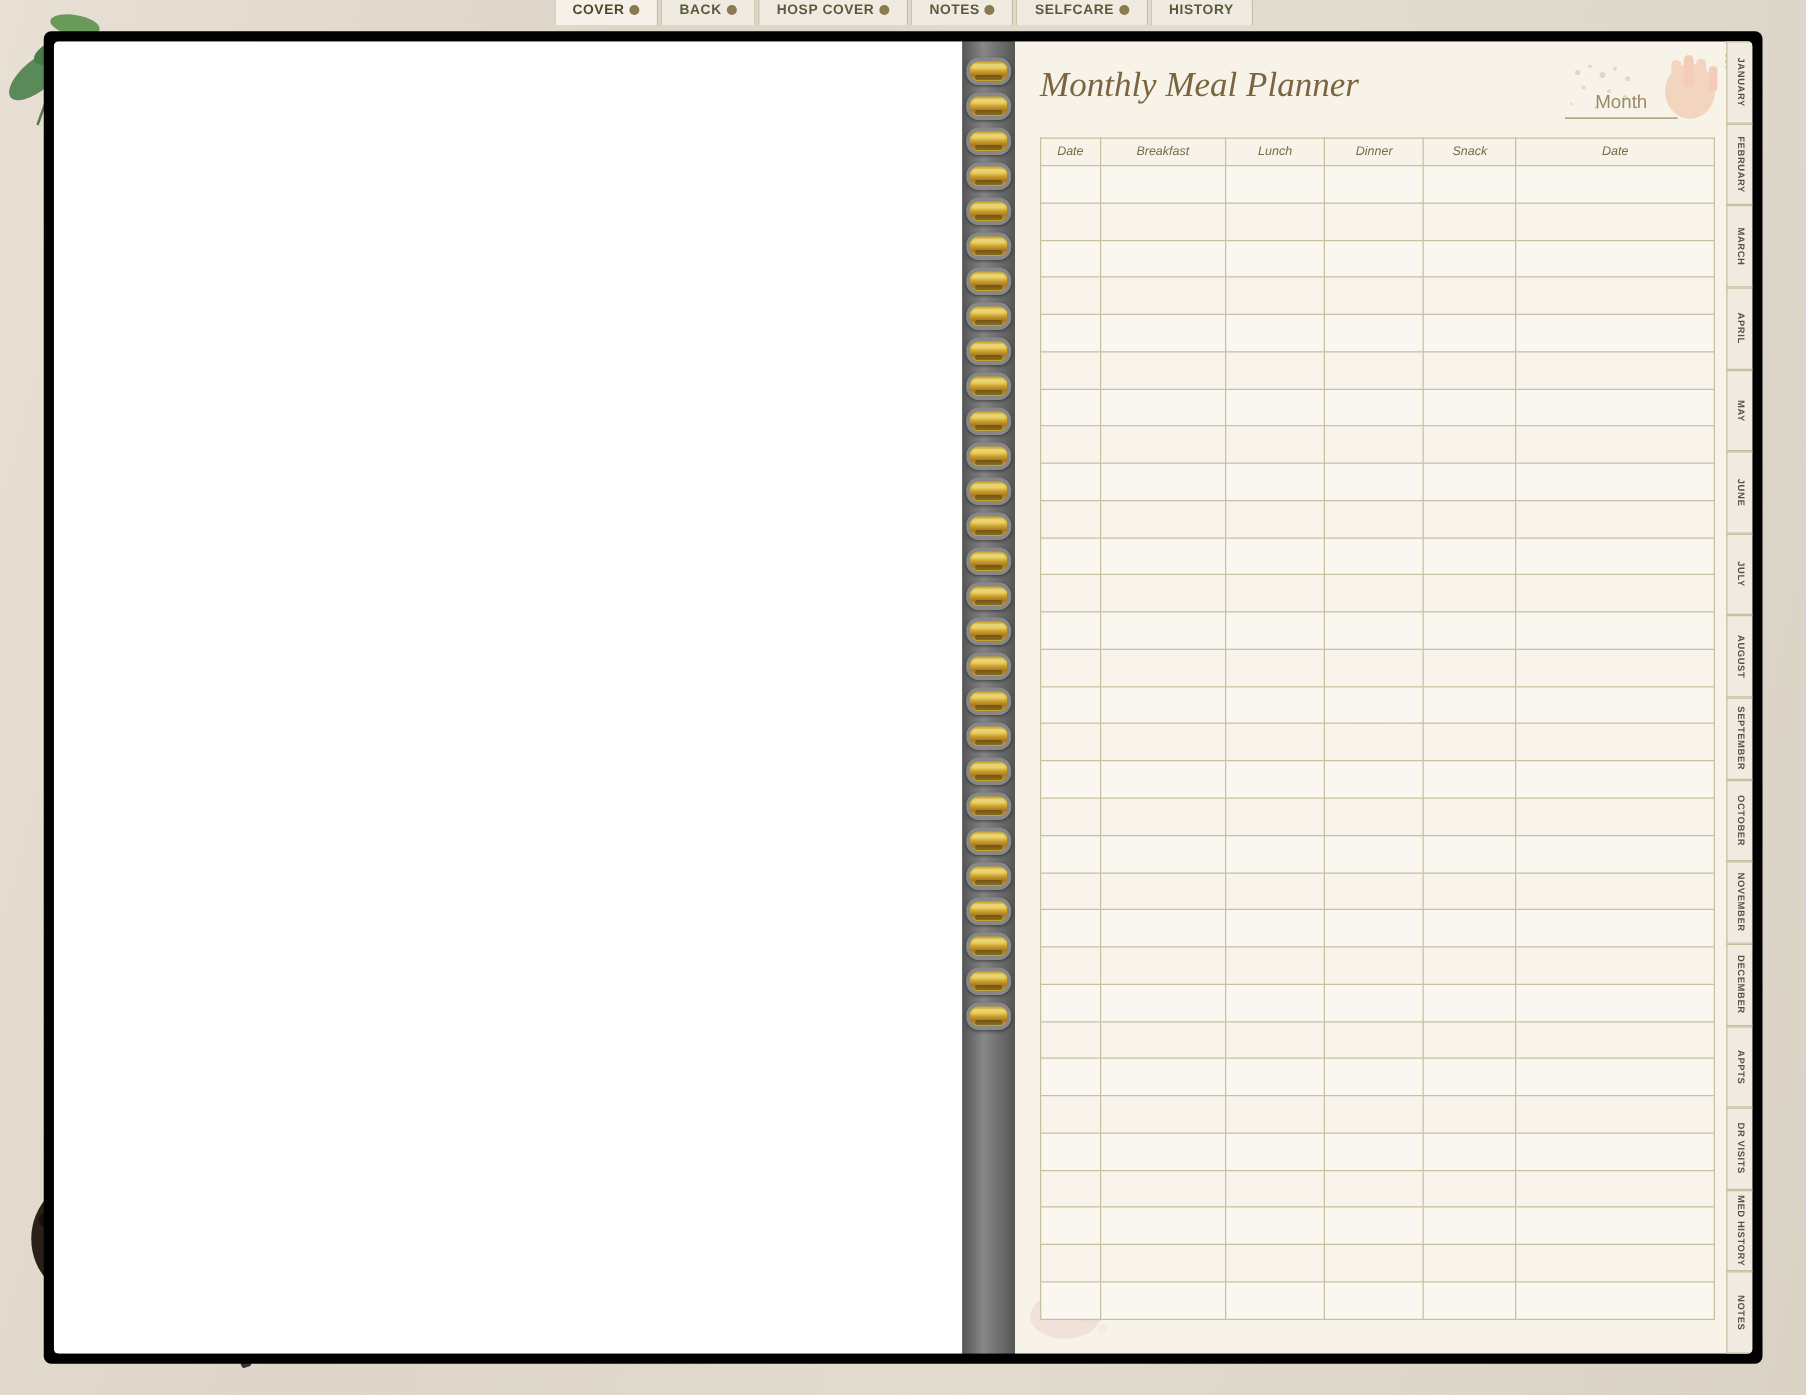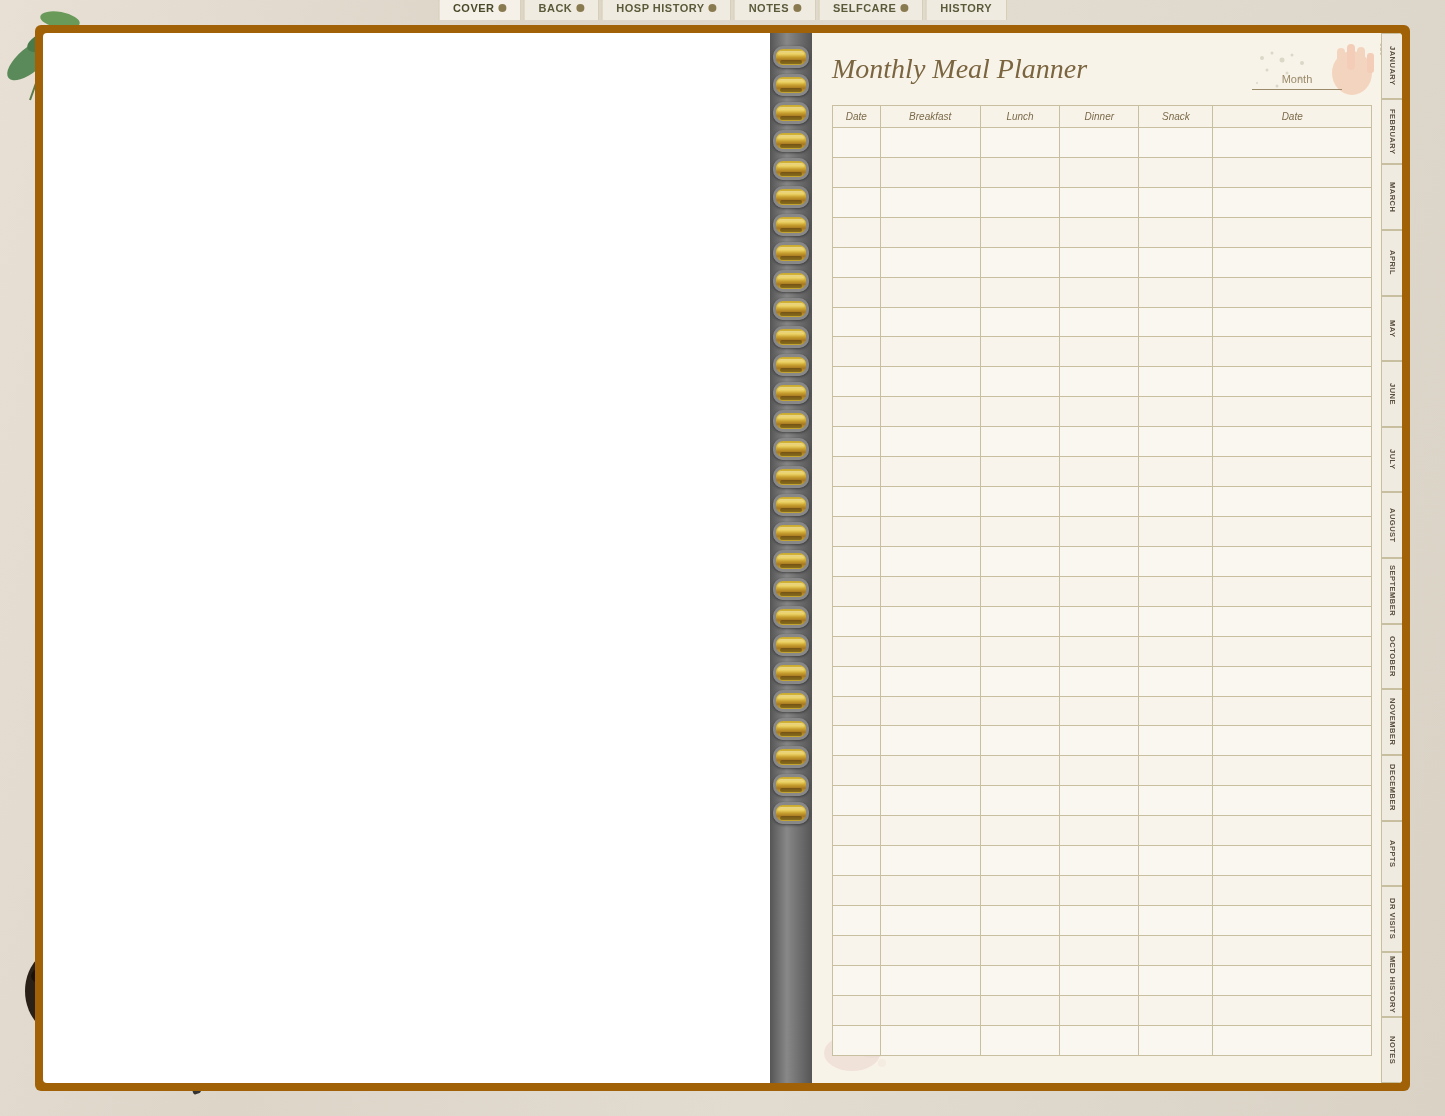--- a/index.html
+++ b/index.html
@@ -52,21 +52,21 @@
       z-index: 2;
     }
 
     
     .notebook {
       position: absolute;
       top: 25px;
       left: 35px;
       right: 35px;
       bottom: 25px;
-      background: #a16207;
+      background: #000000;
       border-radius: 6px;
       z-index: 3;
       display: flex;
       flex-direction: column;
     }
 
     
     .tabs-bar {
       position: absolute;
       top: -30px;
@@ -236,21 +236,21 @@
     }
 
     .month-field {
       display: flex;
       flex-direction: column;
       align-items: center;
       gap: 4px;
     }
 
     .month-label {
-      font-size: 11px;
+      font-size: 15px;
       color: #9a8a6a;
       font-family: Arial, sans-serif;
     }
 
     .month-line {
       width: 90px;
       height: 1px;
       background: #9a8a6a;
     }
 
@@ -364,21 +364,21 @@
   <div class="tabs-bar">
     <div class="tab active">
       <span>COVER</span>
       <span class="tab-notch"></span>
     </div>
     <div class="tab">
       <span>BACK</span>
       <span class="tab-notch"></span>
     </div>
     <div class="tab">
-      <span>HOSP HISTORY</span>
+      <span>HOSP COVER</span>
       <span class="tab-notch"></span>
     </div>
     <div class="tab">
       <span>NOTES</span>
       <span class="tab-notch"></span>
     </div>
     <div class="tab">
       <span>SELFCARE</span>
       <span class="tab-notch"></span>
     </div>

